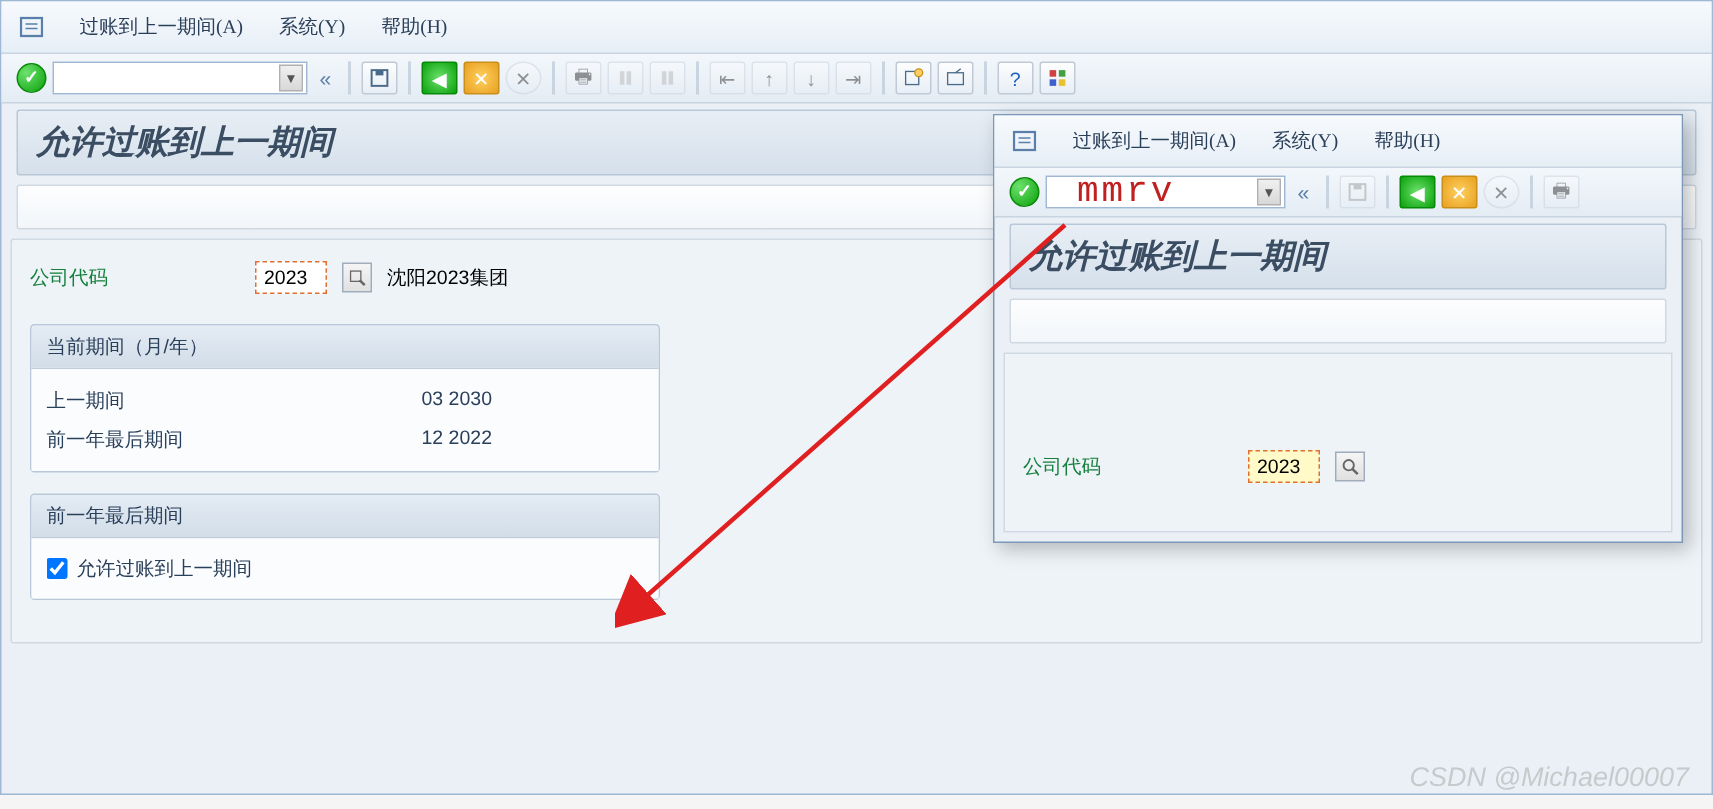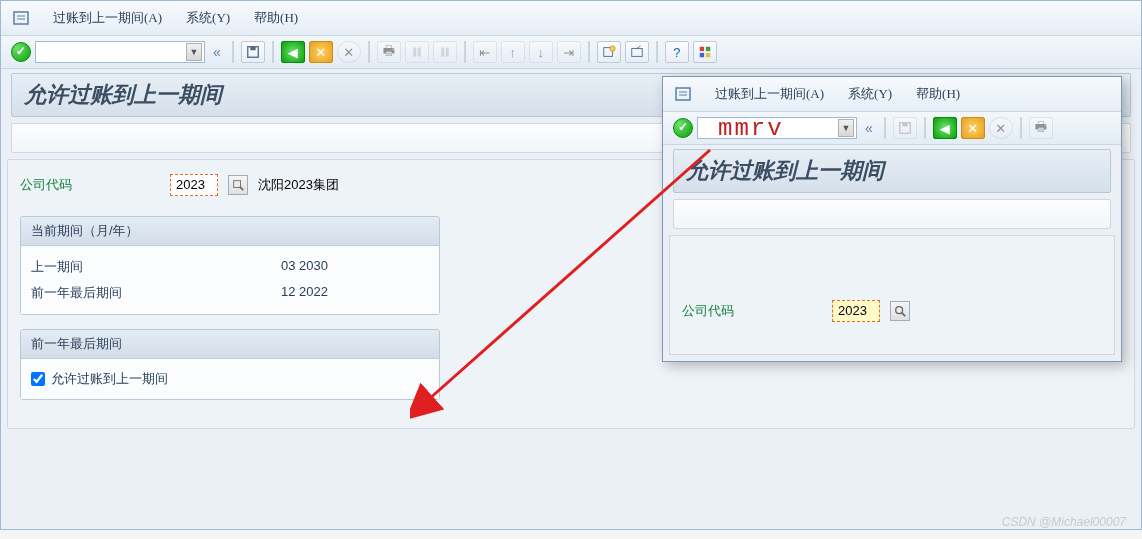--- a/index.html
+++ b/index.html
@@ -191,21 +191,21 @@
   position: absolute;
   left: 410px; top: 140px;
   pointer-events: none;
 }
 
 
 .watermark {
   position: absolute;
   right: 16px; bottom: 10px;
   color: #b0b0b0; opacity: 0.6;
-  font-size: 12px; font-style: italic; font-family: Arial;
+  font-size: 18px; font-style: italic; font-family: Arial;
 }
 </style>
 </head>
 <body>
 
 <div class="main-window">
 
   <div class="menu-bar">
     <svg class="menu-icon" viewBox="0 0 16 16">
         <rect x="1" y="2" width="14" height="12" fill="none" stroke="#5a7fa8" stroke-width="1.5"></rect>

